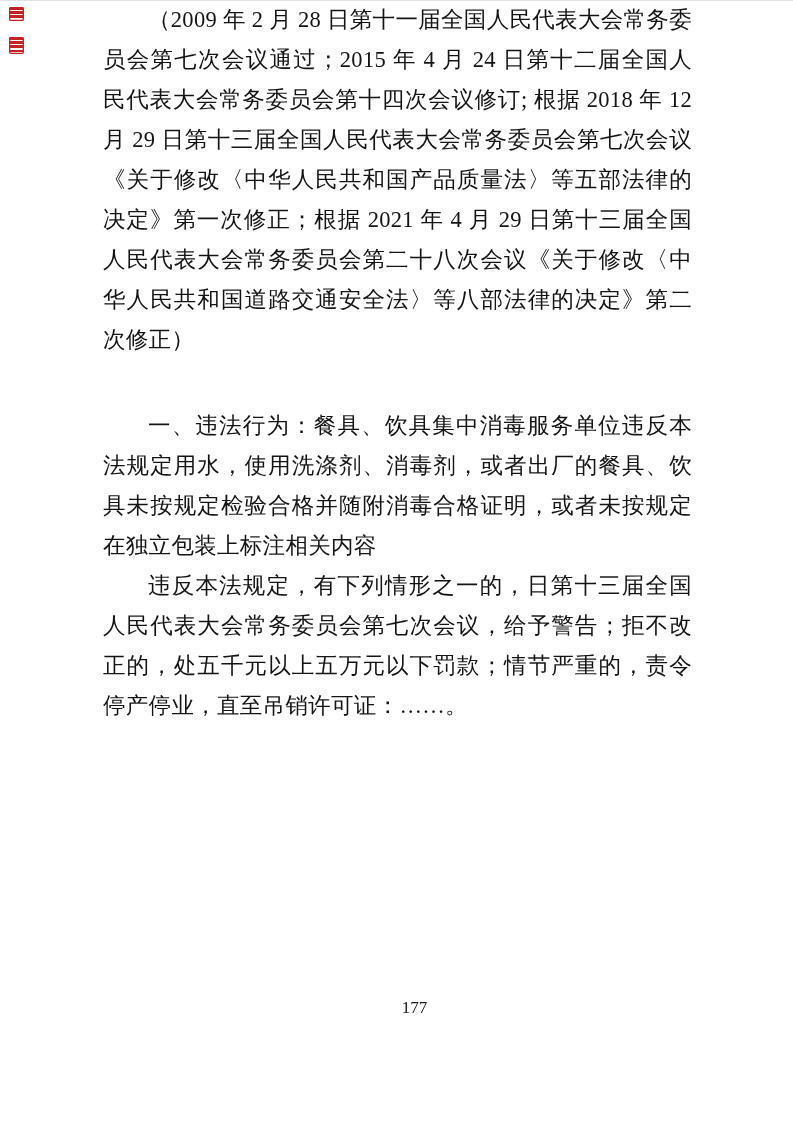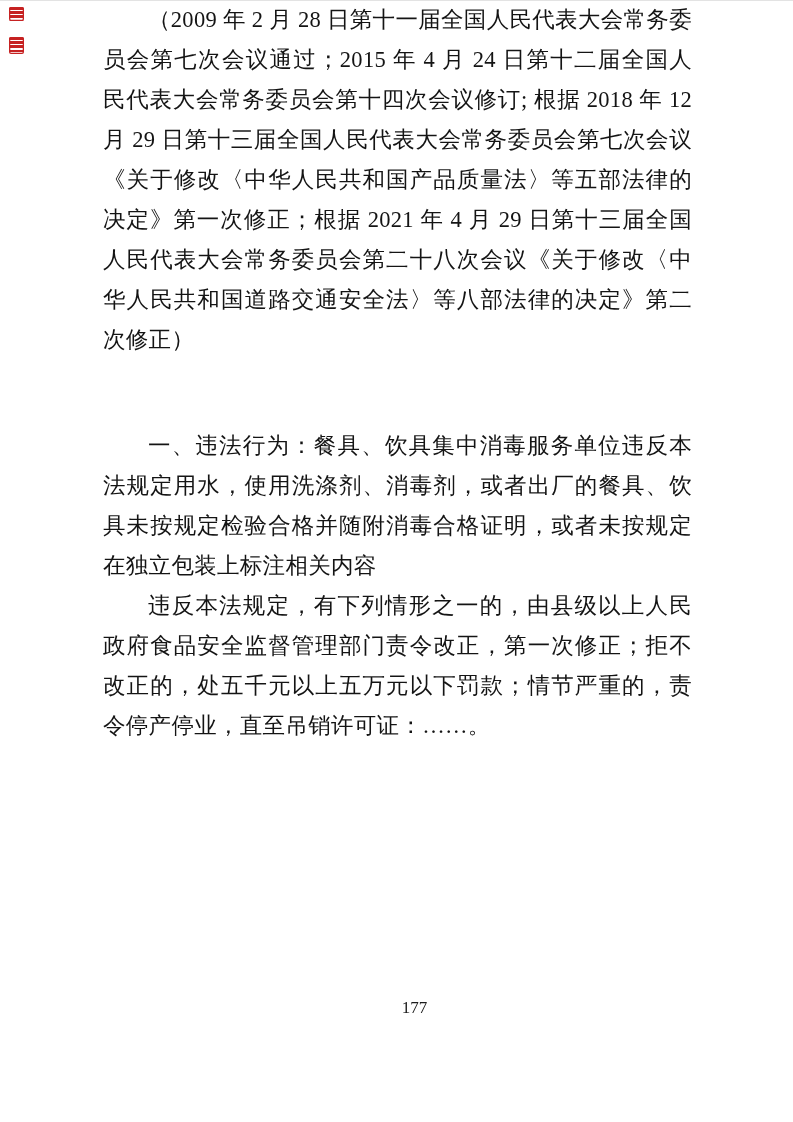--- a/index.html
+++ b/index.html
@@ -40,21 +40,21 @@
   .para {
     margin: 0;
     font-size: 22.5px;
     line-height: 40px;
     text-align: justify;
     text-justify: inter-character;
     text-indent: 2em;
     letter-spacing: 0.3px;
   }
   .preamble { }
-  .gap-before { margin-top: 66px; }
+  .gap-before { margin-top: 46px; }
   .bold { font-weight: bold; color: #000000; }
 
   .pageno {
     position: absolute;
     left: 0; right: 0;
     top: 998px;
     text-align: center;
     font-size: 17px;
     line-height: 20px;
     color: #1c1c1c;
@@ -68,17 +68,17 @@
 
 <span class="corner-mark m1"></span>
 <span class="corner-mark m2"></span>
 
 <div class="doc">
   <p class="para preamble">（2009 年 2 月 28 日第十一届全国人民代表大会常务委员会第七次会议通过；2015 年 4 月 24 日第十二届全国人民代表大会常务委员会第十四次会议修订; 根据 2018 年 12 月 29 日第十三届全国人民代表大会常务委员会第七次会议《关于修改〈中华人民共和国产品质量法〉等五部法律的决定》第一次修正；根据 2021 年 4 月 29 日第十三届全国人民代表大会常务委员会第二十八次会议《关于修改〈中华人民共和国道路交通安全法〉等八部法律的决定》第二次修正）</p>
 
   <p class="para gap-before">一、违法行为：餐具、饮具集中消毒服务单位违反本法规定用水，使用洗涤剂、消毒剂，或者出厂的餐具、饮具未按规定检验合格并随附消毒合格证明，或者未按规定在独立包装上标注相关内容</p>
 
 
-  <p class="para">违反本法规定，有下列情形之一的，由县级以上人民政府食品安全监督管理部门责令改正，第一次修正；拒不改正的，处五千元以上五万元以下罚款；情节严重的，责令停产停业，直至吊销许可证：……。</p>
+  <p class="para">违反本法规定，有下列情形之一的，日第十三届全国人民代表大会常务委员会第七次会议，给予警告；拒不改正的，处五千元以上五万元以下罚款；情节严重的，责令停产停业，直至吊销许可证：……。</p>
 
 </div>
 
 <div class="pageno">177</div>
 
 </body></html>

